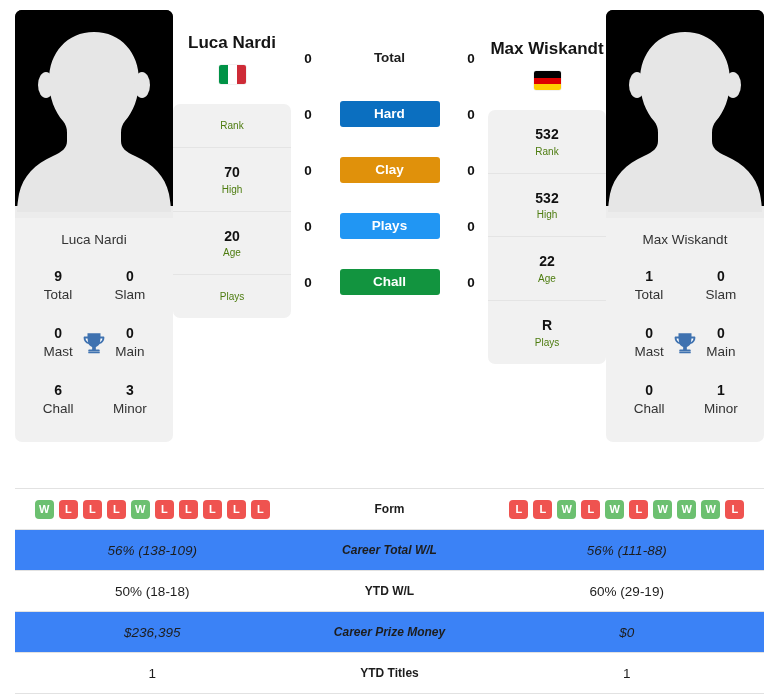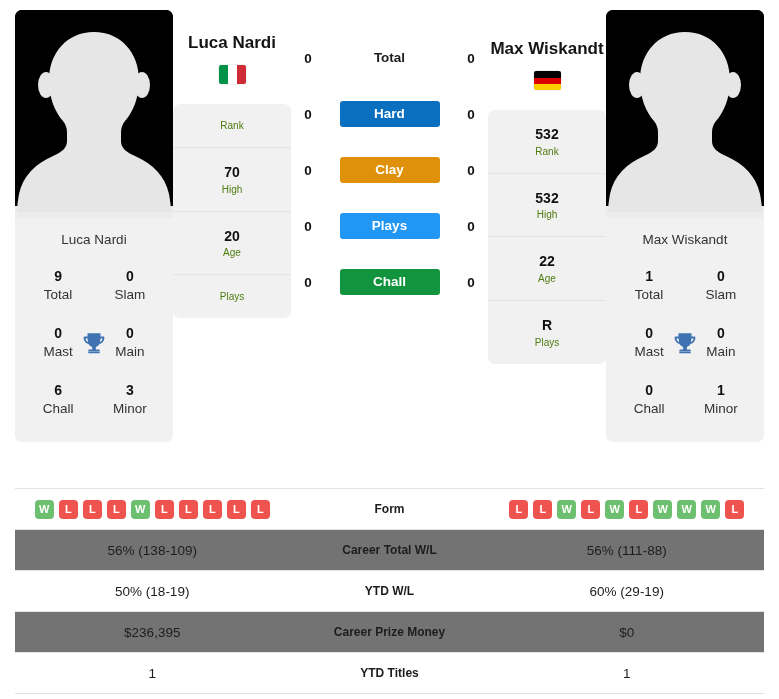--- a/index.html
+++ b/index.html
@@ -166,21 +166,21 @@
     top: 488px;
     width: 749px;
     border-top: 1px solid #e2e2e2;
   }
   .trow {
     display: flex;
     align-items: center;
     height: 41px;
     border-bottom: 1px solid #e2e2e2;
   }
-  .trow.alt { background: #737373; }
+  .trow.alt { background: #3b82f6; font-style: italic; }
   .tcell {
     flex: 1 1 0;
     text-align: center;
     font-size: 13.5px;
     color: #1d1d1d;
   }
   .tcell.mid {
     flex: 0 0 200px;
     font-weight: bold;
     font-size: 12px;
@@ -440,21 +440,21 @@
       </div>
     </div>
 
     <div class="trow alt">
       <div class="tcell">56% (138-109)</div>
       <div class="tcell mid">Career Total W/L</div>
       <div class="tcell">56% (111-88)</div>
     </div>
 
     <div class="trow">
-      <div class="tcell">50% (18-19)</div>
+      <div class="tcell">50% (18-18)</div>
       <div class="tcell mid">YTD W/L</div>
       <div class="tcell">60% (29-19)</div>
     </div>
 
     <div class="trow alt">
       <div class="tcell">$236,395</div>
       <div class="tcell mid">Career Prize Money</div>
       <div class="tcell">$0</div>
     </div>
 

